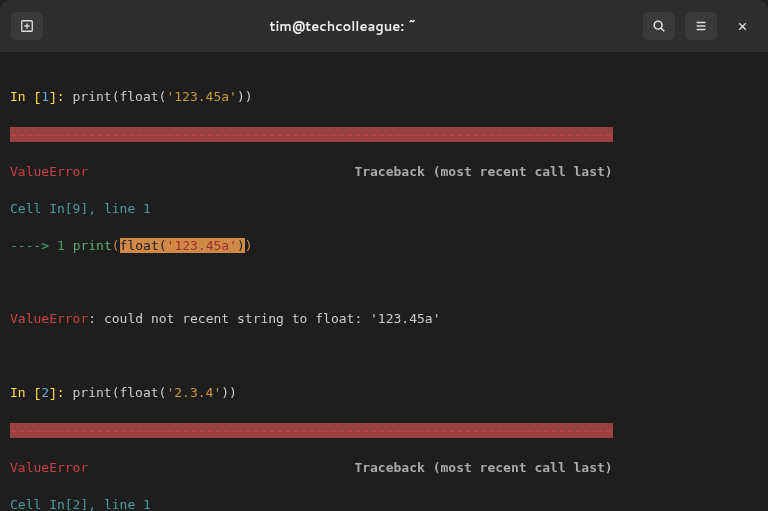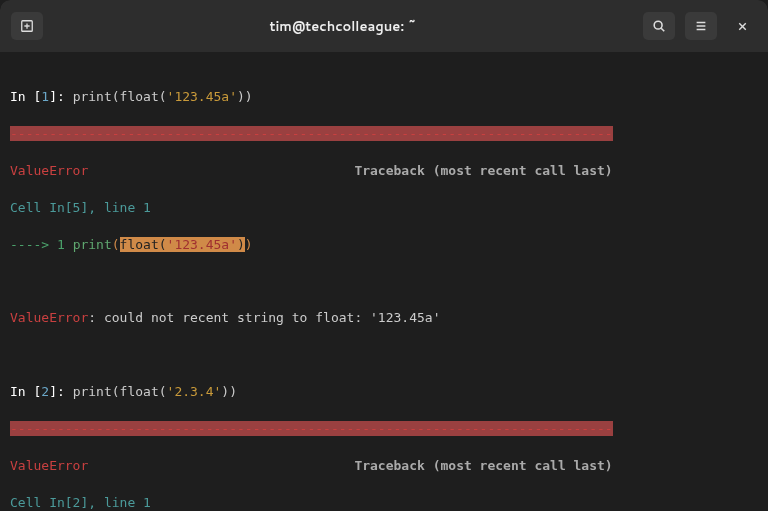--- a/index.html
+++ b/index.html
@@ -51,21 +51,21 @@
       color: #ddd;
       cursor: pointer;
     }
     .terminal {
       padding: 18px 10px 10px 10px;
       line-height: 1.42;
       color: #ccc;
       white-space: pre;
     }
     .line { min-height: 18px; }
-    .in-bracket { color: #ffffff; }
+    .in-bracket { color: #fde047; font-family: Liberation Mono, monospace; }
     .in-num { color: #6ba8c9; }
     .print { color: #5fa870; }
     .dash-hl { background: #9a4040; color: #222; }
     .arrow { color: #4aa06a; }
     .num-hl { color: #d08a48; }
     .float-hl { background: #d08a48; color: #222; }
     .str-hl { background: #d08a48; color: #a03030; }
     .err { color: #c94040; }
     .cell { color: #4b9a9a; }
     .tb { color: #aaa; font-weight: bold; }
@@ -106,21 +106,21 @@
         <line x1="12" y1="4" x2="4" y2="12"></line>
       </svg>
     </div>
   </div>
 </div>
 
 <div class="terminal">
 <div class="line"><span class="in-bracket">In [</span><span class="in-num">1</span><span class="in-bracket">]:</span> <span>print</span><span class="paren">(</span><span>float</span><span class="paren">(</span><span class="str">'123.45a'</span><span class="paren">)</span><span class="paren">)</span></div>
 <div class="line"><span class="dash-hl dashes-red">-----------------------------------------------------------------------------</span></div>
 <div class="line"><span class="err">ValueError</span><span class="tb">                                  </span><span class="tb">Traceback (most recent call last)</span></div>
-<div class="line"><span class="cell">Cell In[5], line 1</span></div>
+<div class="line"><span class="cell">Cell In[9], line 1</span></div>
 <div class="line"><span class="arrow">----&gt; 1 </span><span class="print">print</span><span class="num-hl">(</span><span class="float-hl">float</span><span class="float-hl">(</span><span class="str-hl">'123.45a'</span><span class="float-hl">)</span><span class="num-hl">)</span></div>
 <div class="blank"></div>
 <div class="line"><span class="err">ValueError</span><span>: could not recent string to float: '123.45a'</span></div>
 <div class="blank"></div>
 <div class="line"><span class="in-bracket">In [</span><span class="in-num">2</span><span class="in-bracket">]:</span> <span>print</span><span class="paren">(</span><span>float</span><span class="paren">(</span><span class="str">'2.3.4'</span><span class="paren">)</span><span class="paren">)</span></div>
 <div class="line"><span class="dash-hl dashes-red">-----------------------------------------------------------------------------</span></div>
 <div class="line"><span class="err">ValueError</span><span class="tb">                                  </span><span class="tb">Traceback (most recent call last)</span></div>
 <div class="line"><span class="cell">Cell In[2], line 1</span></div>
 
 

